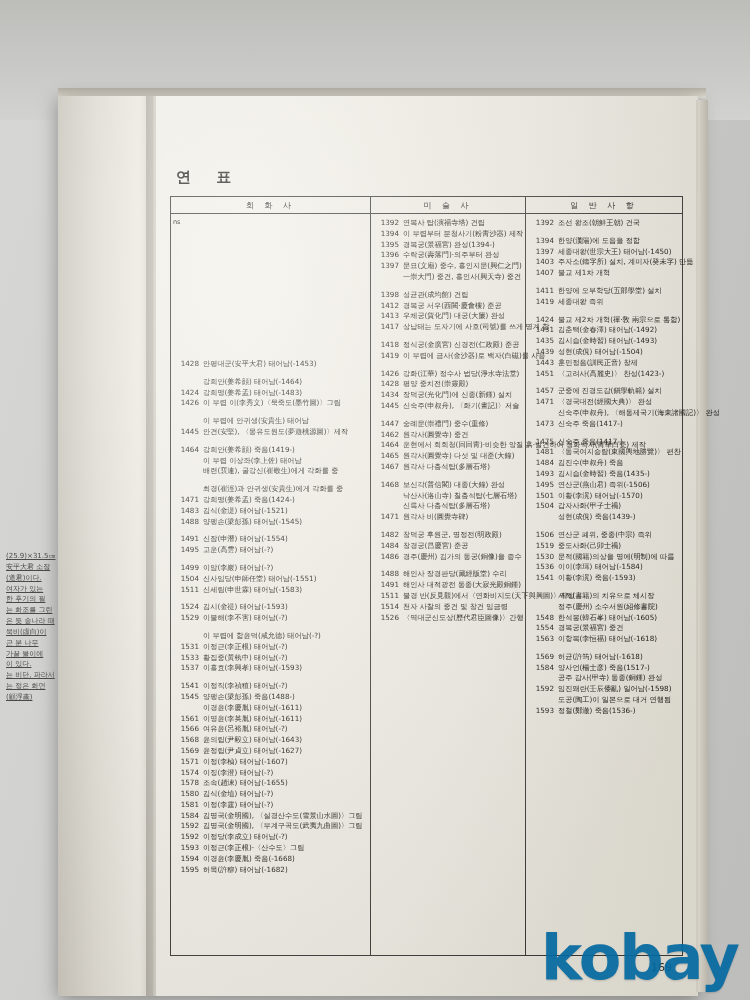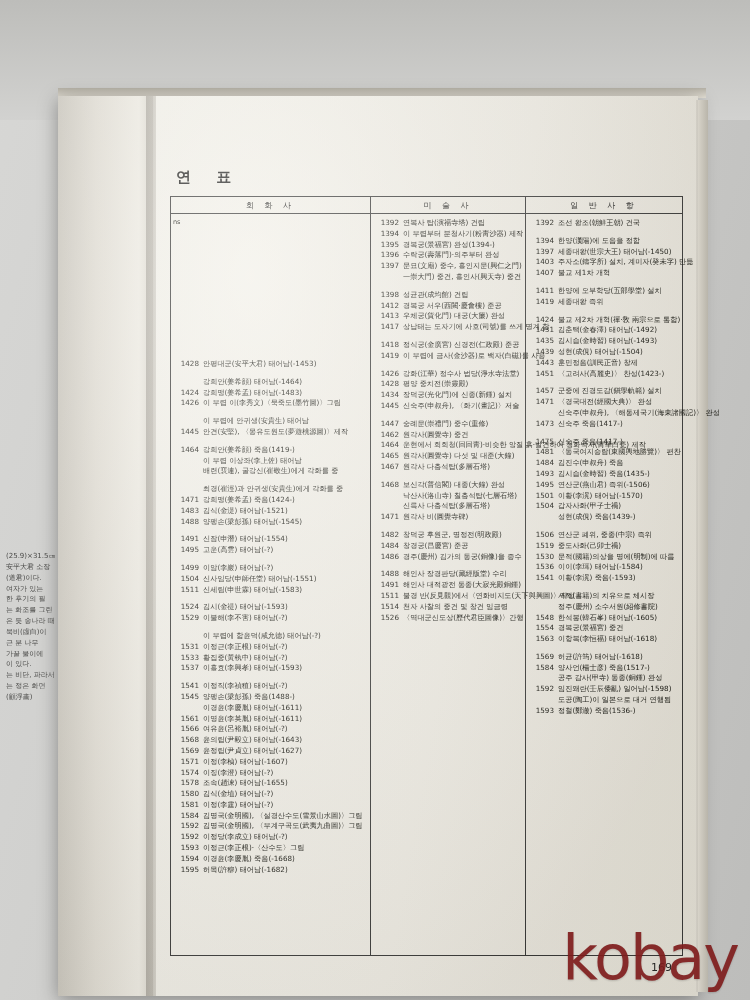--- a/index.html
+++ b/index.html
@@ -48,21 +48,21 @@
     position:absolute; left:58px; top:88px; width:648px; height:10px;
     background:linear-gradient(180deg,#b5b1a6,#e3dfd5);
   }
 
   
   .margin-notes {
     position:absolute; left:-52px; top:455px; width:72px;
     font-size:7px; line-height:1.55; color:#4a4a48;
     text-align:left;
   }
-  .margin-notes div { white-space:nowrap; }
+  .margin-notes div { white-space:nowrap;text-decoration:underline; }
 
   
   .page-title {
     position:absolute; left:20px; top:72px;
     font-family:"DejaVu Sans", sans-serif;
     font-size:15px; letter-spacing:10px; color:#1d1d1b; font-weight:700;
   }
   .table-wrap {
     position:absolute; left:14px; top:100px; width:512px; height:760px;
   }
@@ -105,22 +105,22 @@
 
   
   .folio {
     position:absolute; right:26px; bottom:22px;
     font-size:11px; color:#2a2a28;
   }
 
   
   .watermark {
     position:absolute; right:12px; bottom:6px;
-    font-size:62px; font-weight:400; letter-spacing:-2px;
-    color:#7f1d1d; opacity:.92;
+    font-size:62px; font-weight:700; letter-spacing:-2px;
+    color:#0369a1; opacity:.92;
     font-family:"DejaVu Sans", sans-serif;
     text-shadow:0 1px 2px rgba(0,0,0,.18);
   }
   
   .tint {
     position:absolute; inset:0;
     background:radial-gradient(ellipse at 30% 20%, rgba(255,255,255,.35), rgba(0,0,0,.06) 80%);
     pointer-events:none;
   }
 </style>

